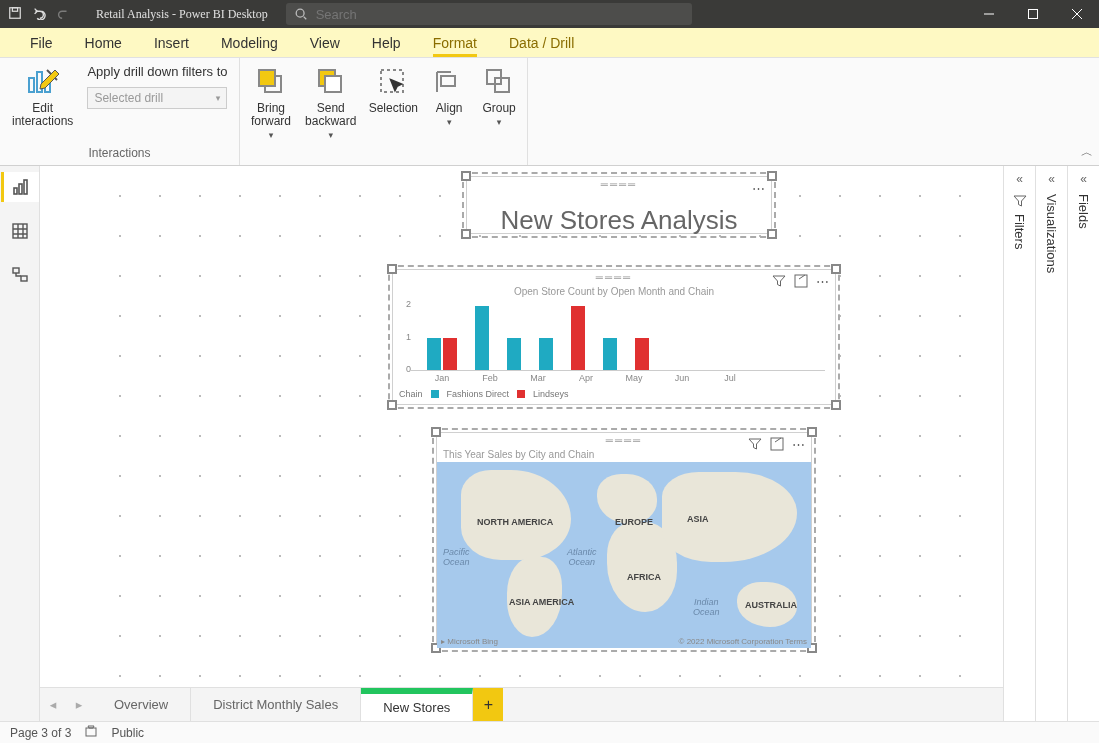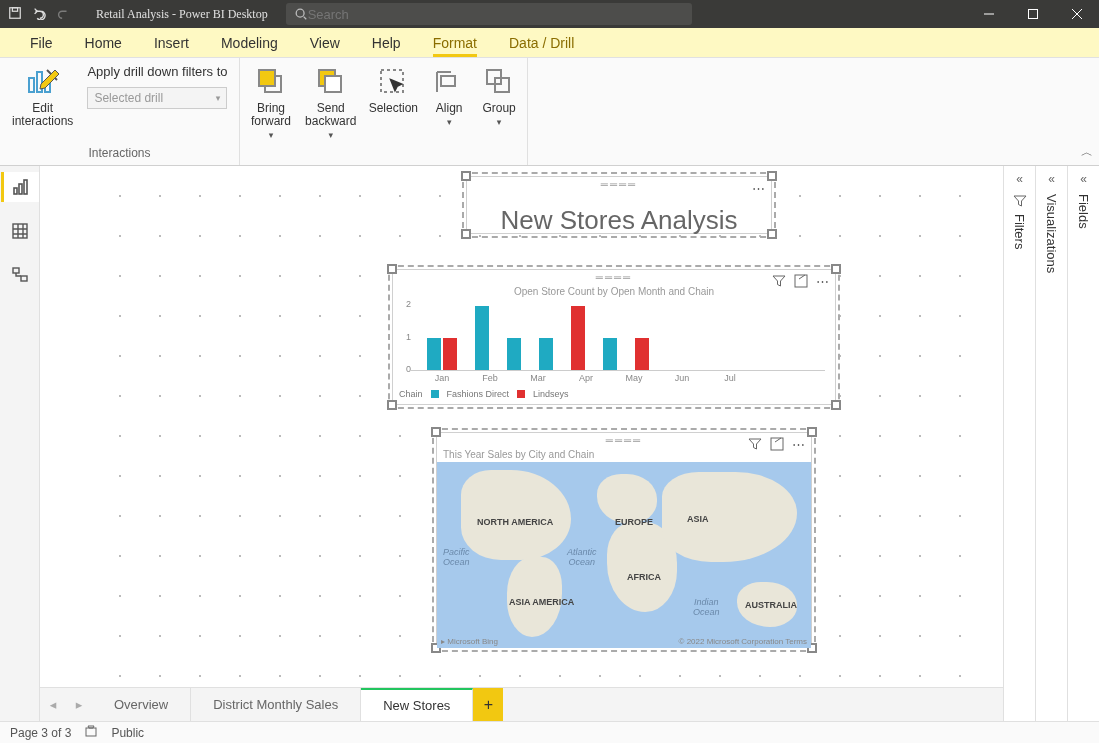--- a/index.html
+++ b/index.html
@@ -3,21 +3,21 @@
 <meta charset="utf-8">
 <style>
 * { box-sizing: border-box; margin: 0; padding: 0; font-family: 'Segoe UI', Tahoma, sans-serif; }
 body { width: 1099px; height: 743px; background: #fff; overflow: hidden; display: flex; flex-direction: column; font-size: 13px; color: #333; }
 
 
 .title-bar { height: 28px; background: #3a3a38; display: flex; align-items: center; color: #fff; padding: 0 0 0 8px; }
 .title-bar .qat { display: flex; gap: 10px; align-items: center; }
 .title-bar .qat svg { width: 14px; height: 14px; }
 .title-bar .file-title { margin-left: 26px; font-size: 12px; color: #e0e0e0; font-family: Liberation Serif, serif; }
-.title-bar .search-box { margin-left: 18px; width: 406px; height: 22px; background: #4d4d4b; border-radius: 3px; display: flex; align-items: center; padding: 0 8px; gap: 0; }
+.title-bar .search-box { margin-left: 18px; width: 406px; height: 22px; background: #4d4d4b; border-radius: 3px; display: flex; align-items: center; padding: 0 8px; gap: 8px; }
 .title-bar .search-box input { background: transparent; border: none; color: #ccc; outline: none; font-size: 13px; flex: 1; }
 .title-bar .window-controls { margin-left: auto; display: flex; }
 .title-bar .window-controls .wc { width: 44px; height: 28px; display: flex; align-items: center; justify-content: center; }
 .title-bar .window-controls svg { width: 12px; height: 12px; }
 
 
 .menu-bar { height: 30px; border-bottom: 1px solid #e1e1e1; display: flex; align-items: stretch; background: #fef9c3; padding-left: 14px; }
 .menu-tab { padding: 0 16px; display: flex; align-items: center; font-size: 14px; color: #333; cursor: pointer; position: relative; }
 .menu-tab.active { color: #333; text-align: right; }
 .menu-tab.active::after { content:''; position:absolute; bottom:0; left:16px; right:16px; height:3px; background:#f2c811; }
@@ -78,21 +78,21 @@
 
 
 .right-pane { width: 32px; border-left: 1px solid #e0e0e0; display:flex; flex-direction:column; align-items:center; padding-top:6px; }
 .right-pane .chev { font-size:12px; color:#666; margin-bottom:8px; }
 .right-pane .vlabel { writing-mode: vertical-rl; font-size:13px; color:#333; }
 
 
 .page-tabs { height:34px; background:#f4f4f4; border-top:1px solid #e0e0e0; display:flex; align-items:stretch; }
 .page-nav { width:26px; display:flex; align-items:center; justify-content:center; color:#aaa; }
 .page-tab { padding:0 22px; display:flex; align-items:center; font-size:13px; color:#666; border-right:1px solid #e0e0e0; cursor:pointer; }
-.page-tab.active { background:#fff; color:#333; border-top:2px solid #22c55e;}
+.page-tab.active { background:#fff; color:#333; border-top:6px solid #22c55e;}
 .add-page { width:30px; background:#f2c811; display:flex; align-items:center; justify-content:center; color:#333; font-size:16px; cursor:pointer; }
 
 
 .status-bar { height:22px; border-top:1px solid #e0e0e0; display:flex; align-items:center; padding:0 10px; font-size:12px; color:#555; gap:14px; background:#fafafa;}
 </style>
 </head>
 <body>
 
 <div class="title-bar">
   <div class="qat">

